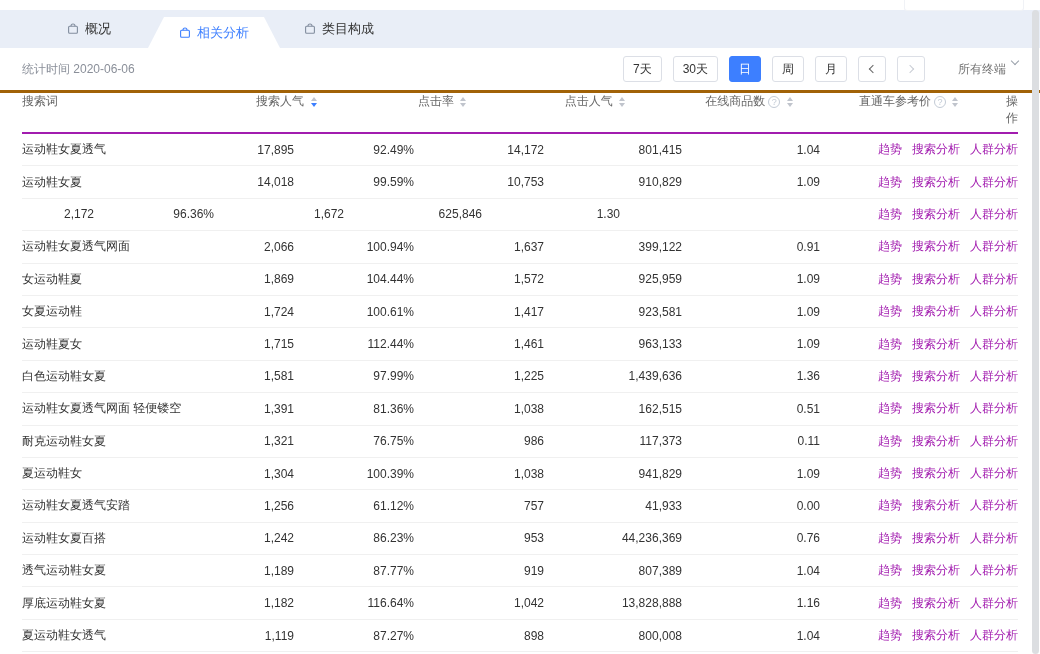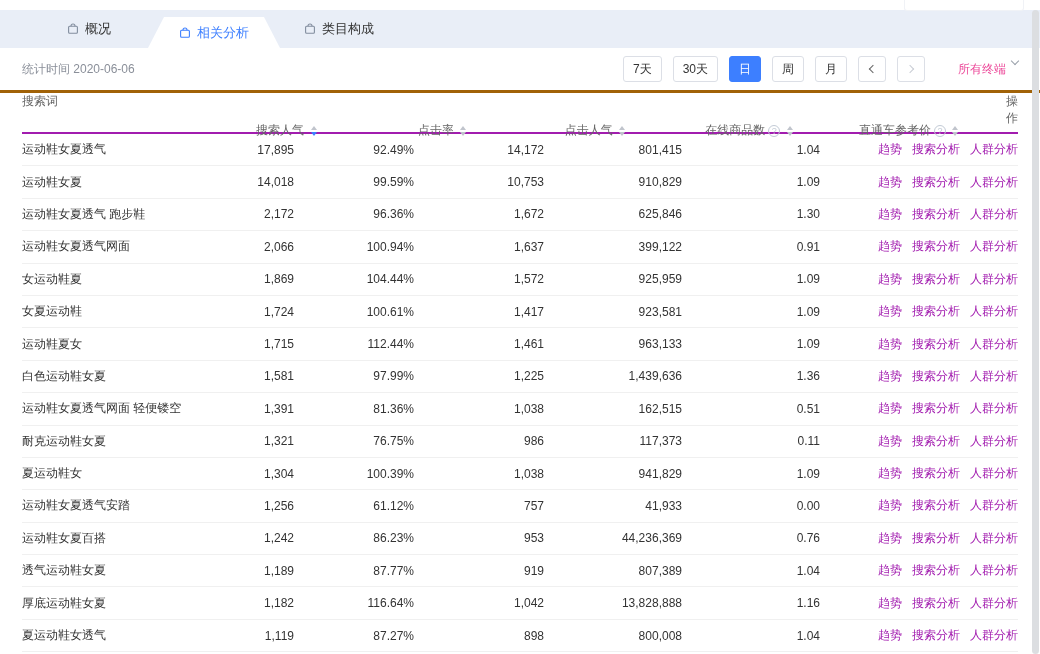--- a/index.html
+++ b/index.html
@@ -26,41 +26,41 @@
   .stat-time { font-size:12px; color:#8a8f99; }
   .toolbar-right { margin-left:auto; display:flex; align-items:center; gap:11px; }
   .btn { height:26px; min-width:28px; padding:0 9px; background:#fff; border:1px solid #DCDFE6;
     border-radius:3px; font-size:12px; color:#333; display:flex; align-items:center;
     justify-content:center; cursor:pointer; }
   .btn.active { background:#3D7FFF; border-color:#3D7FFF; color:#fff; }
   .chev { display:inline-block; width:6px; height:6px; border-left:1.4px solid #666;
     border-bottom:1.4px solid #666; }
   .chev.left { transform:rotate(45deg); margin-left:2px; }
   .chev.right { transform:rotate(225deg); margin-right:2px; border-color:#c8ccd4; }
-  .terminal { margin-left:22px; font-size:12px; color:#ec4899; display:flex; 
+  .terminal { margin-left:22px; font-size:12px; color:#737373; display:flex; 
     gap:6px; cursor:pointer; }
   .caret-down { display:inline-block; width:6px; height:6px; border-right:1.4px solid #9aa1ab;
     border-bottom:1.4px solid #9aa1ab; transform:rotate(45deg); margin-top:-3px; }
 
   
   .table { padding:0 22px; }
   .thead { height:41px; display:flex; align-items:flex-start; font-size:12px; color:#666;
     border-bottom:2px solid #a21caf;gap:44px; }
   .tr { height:32.4px; display:flex; align-items:center; font-size:12px; color:#333;
     border-bottom:1px solid #f0f0f0; }
   .c1 { width:200px; text-align:left; }
   .c2 { width:88px; }
   .c3 { width:120px; }
   .c4 { width:130px; }
   .c5 { width:140px; }
   .c6 { width:138px; }
   .c7 { flex:1; display:flex; justify-content:flex-end; }
   .num { text-align:right; padding-right:16px; }
   .num2 { text-align:right; padding-right:18px; }
-  .th-flex { display:flex; align-items:center; justify-content:flex-end; gap:3px;margin-top:29px; }
+  .th-flex { display:flex; align-items:center; justify-content:flex-end; gap:3px; }
   .sorter { display:inline-flex; flex-direction:column; align-items:center; width:13px; cursor:pointer; }
   .car { width:0; height:0; border-left:3.6px solid transparent; border-right:3.6px solid transparent; display:block; }
   .car.up { border-bottom:4.2px solid #c0c4cc; margin-bottom:2px; }
   .car.down { border-top:4.2px solid #c0c4cc; }
   .car.down.active { border-top-color:#3D7FFF; }
   .help { width:12px; height:12px; border:1px solid #c3cbd6; border-radius:50%; color:#c3cbd6;
     font-size:9px; display:inline-flex; align-items:center; justify-content:center; cursor:pointer; }
   .actions a { color:#a21caf; text-decoration:none; cursor:pointer; }
   .actions a + a { margin-left:10px; }
 
@@ -193,21 +193,20 @@
     <div class="c5 num2">910,829</div>
     <div class="c6 num2">1.09</div>
     <div class="c7 actions">
       <a>趋势</a>
       <a>搜索分析</a>
       <a>人群分析</a>
     </div>
   </div>
 
   <div class="tr">
-    <div class="c1">运动鞋女夏透气 跑步鞋</div>
     <div class="c2 num">2,172</div>
     <div class="c3 num">96.36%</div>
     <div class="c4 num">1,672</div>
     <div class="c5 num2">625,846</div>
     <div class="c6 num2">1.30</div>
     <div class="c7 actions">
       <a>趋势</a>
       <a>搜索分析</a>
       <a>人群分析</a>
     </div>

